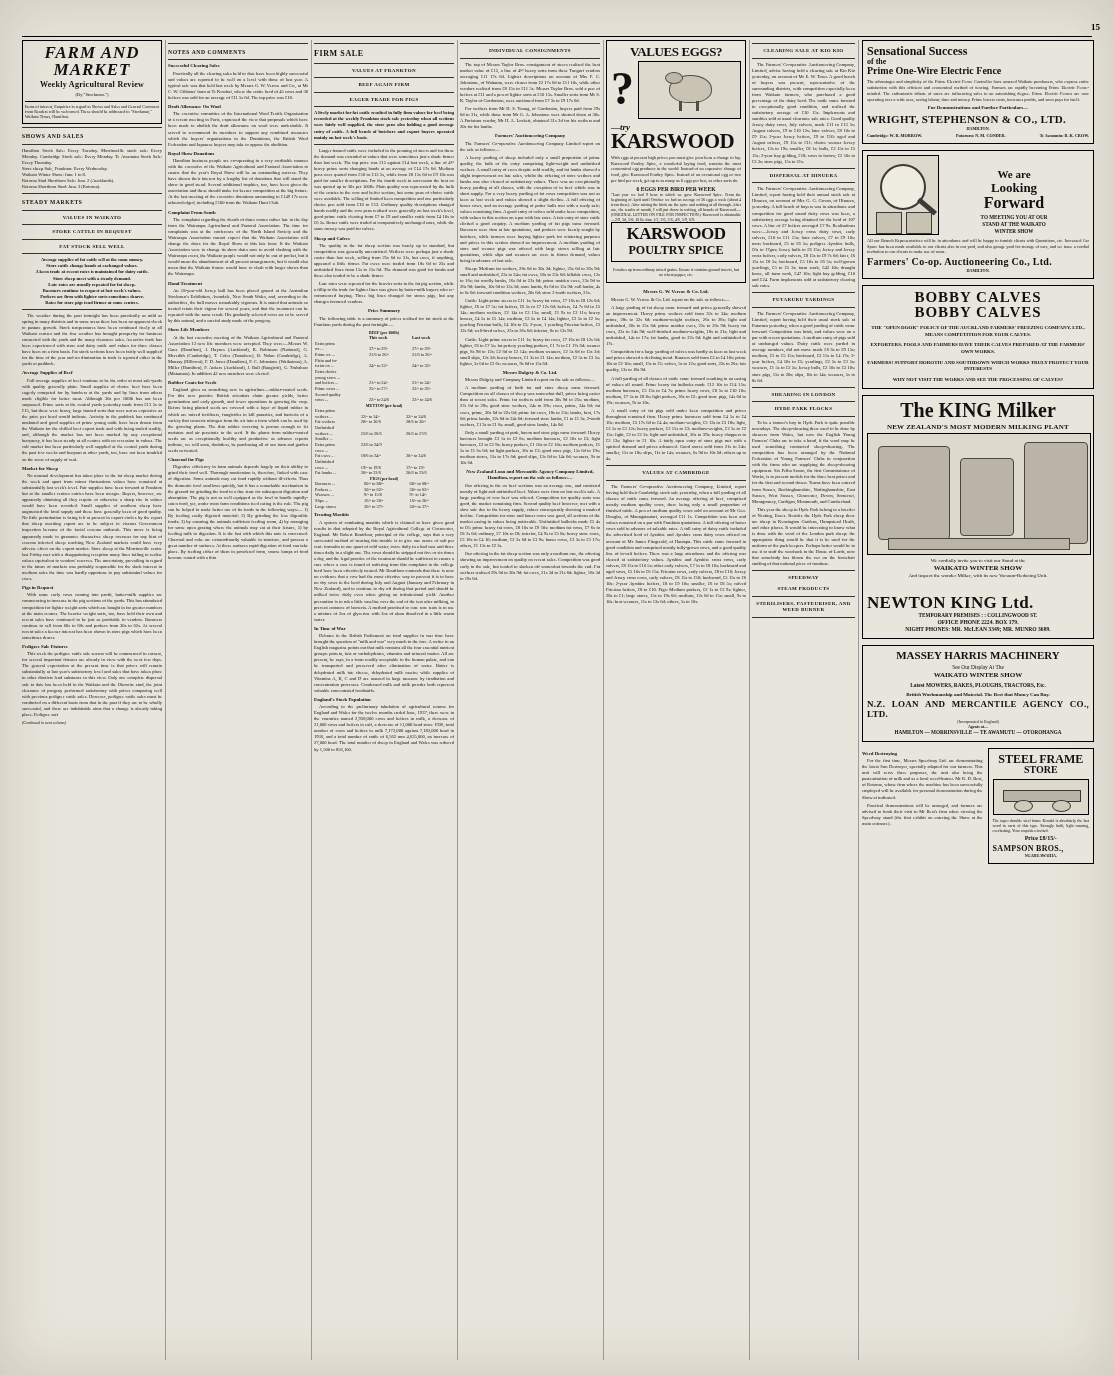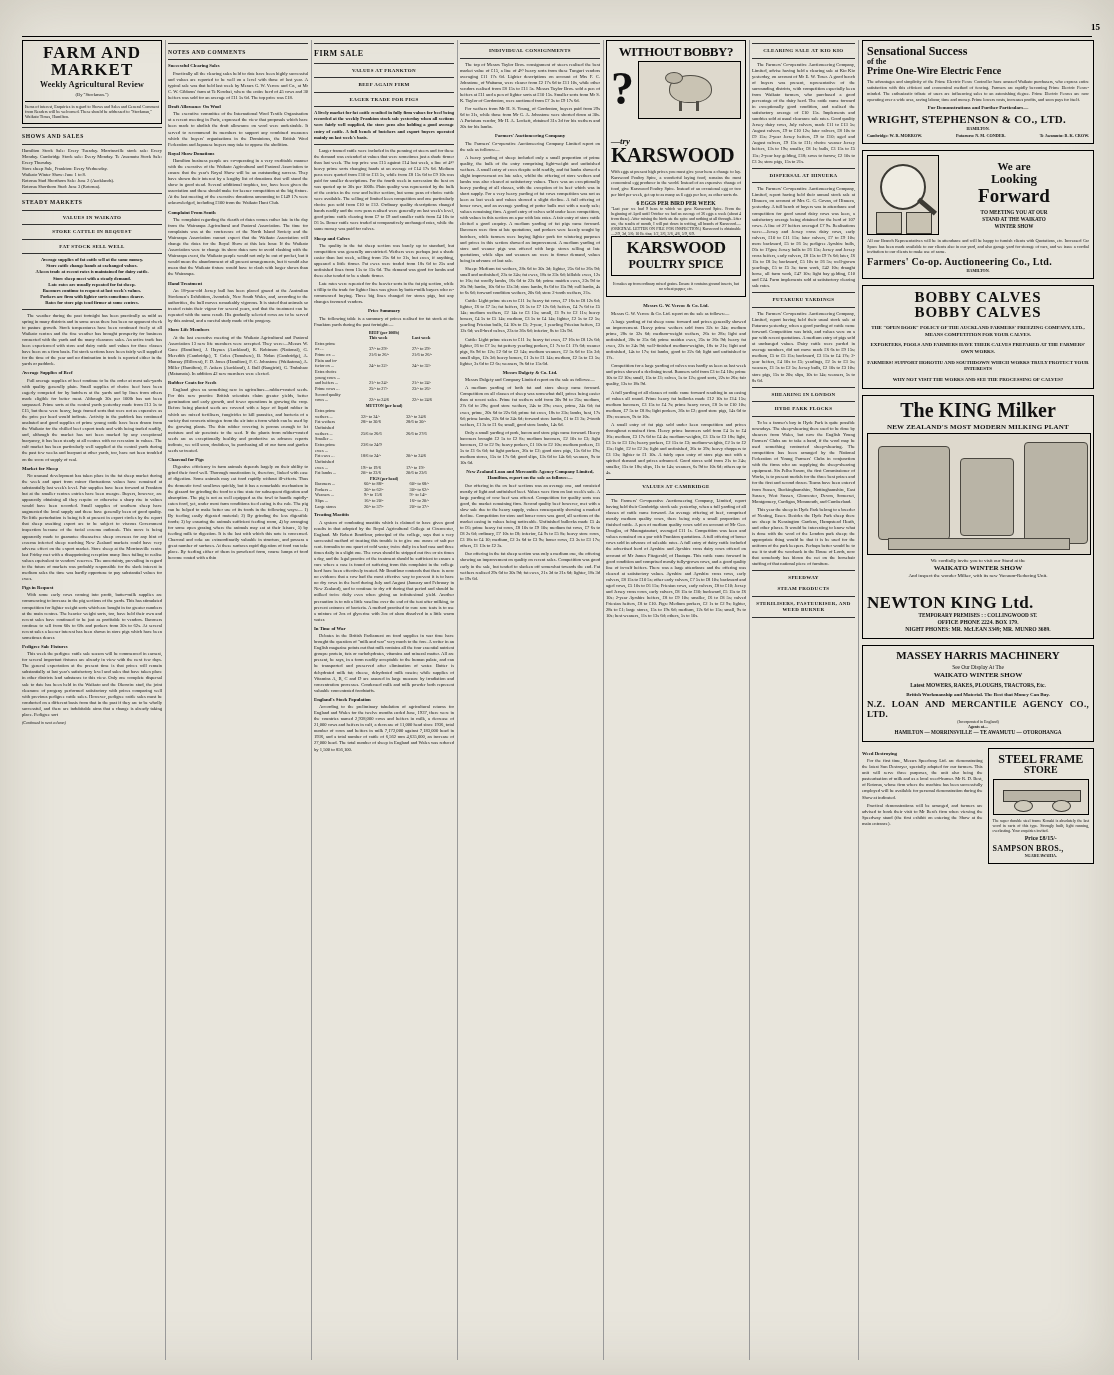--- a/index.html
+++ b/index.html
@@ -25,21 +25,21 @@
   .hdr2{font-weight:bold;text-align:center;font-size:5px;letter-spacing:.4px;
         margin:4px 0 2px;text-transform:uppercase;}
   .sub{font-weight:bold;font-size:4.8px;margin:3px 0 1px;}
   p{margin:0 0 2px;text-indent:5px;}
   .noind{text-indent:0;}
   .hline{border-top:1px solid #333;margin:3px 0;}
   .center{text-align:center;}
   
   .fmbox{border:1px solid #000;padding:3px 2px 4px;text-align:center;margin-bottom:3px;}
   .fmtitle{font-family:"Liberation Serif",serif;font-weight:bold;font-size:17px;
-           letter-spacing:1px;line-height:1;}
+           letter-spacing:1px;line-height:1;font-style:italic;}
   .fmsub{font-weight:bold;font-size:8px;margin-top:2px;letter-spacing:.3px;}
   .fmby{font-size:4.6px;margin-top:1px;}
   .fmnote{font-size:4.2px;text-align:left;margin-top:3px;line-height:1.25;
           border-top:1px solid #000;padding-top:2px;}
   
   .ad{border:1px solid #000;padding:4px 4px 5px;margin-bottom:6px;background:#e8e5dc;}
   .adbig{font-weight:bold;text-align:center;line-height:1.05;}
   .adtxt{font-size:4.4px;line-height:1.3;text-align:justify;margin-top:3px;}
   .adcent{text-align:center;}
   .karsbox{border:1px solid #000;padding:3px;margin-bottom:5px;text-align:center;}
@@ -352,31 +352,31 @@
       <p>Messrs Dalgety and Company Limited report on the sale as follows:—</p>
       <p>A medium yarding of both fat and store sheep came forward. Competition on all classes of sheep was somewhat dull, prices being easier than at recent sales. Prime fat wethers sold from 30s 9d to 25s; medium, 27s 6d to 29s; good store wethers, 24s to 29s; ewes, prime, 24s 6d; fat ewes, prime, 20s 6d to 22s 6d; prime fat ewes, 18s to 23s; lambs, best, 17s 6d; prime lambs, 22s 6d to 24s 6d; forward store lambs, £1 to £1 3s; 2-tooth wethers, £1 3s to £1 6s; small, good store lambs, 14s 6d.</p>
       <p>Only a small yarding of pork, bacon and store pigs came forward. Heavy baconers brought £2 5s to £2 8s; medium baconers, £2 10s to £3; light baconers, £2 to £2 9s; heavy porkers, £1 10s to £2 10s; medium porkers, £1 5s to £1 6s 6d; fat light porkers, 36s to £2; good store pigs, 15s 6d to 19s; medium stores, 15s to 17s 6d; good slips, 13s 6d to 14s 6d; weaners, 9s to 10s 6d.</p>
       <div class="sub center">New Zealand Loan and Mercantile Agency Company Limited, Hamilton, report on the sale as follows:—</div>
       <p>Our offering in the ox beef sections was an average one, and consisted mostly of light and unfinished beef. Values were firm on last week's sale. A large yarding of cow beef was offered. Competition for quality sorts was good, the market remaining firm. Second quality beef however, met with a slow sale due to the heavy supply, values consequently showing a marked decline. Competition for store and boner cows was good, all sections of the market easing in values being noticeable. Unfinished bullocks made £5 4s to £6; prime heavy fat cows, £8 10s to £9 10s; medium fat cows, £7 6s to £8 2s 6d; ordinary, £7 10s to £8; inferior, £4 9s to £5 8s; heavy store cows, £3 18s to £4 10; medium, £2 3s 6d to £3 9s; boner cows, £3 3s to £3 17s; others, £1 13s to £2 3s.</p>
       <p>Our offering in the fat sheep section was only a medium one, the offering showing an improvement on quality on recent sales. Competition was good early in the sale, but tended to slacken off somewhat towards the end. Fat wethers realised 29s 6d to 30s 9d; fat ewes, 21s 3d to 21s 6d; lighter, 18s 3d to 19s 6d.</p>
     </div>
 
     <div class="col c5">
       <div class="ad">
-        <div class="adbig" style="font-size:13px;letter-spacing:-.4px">WITHOUT BOBBY?</div>
+        <div class="adbig" style="font-size:13px;letter-spacing:-.4px">VALUES EGGS?</div>
         <div style="display:flex;align-items:center;gap:4px;margin-top:2px">
           <div class="qmark">?</div>
           <div class="sketch" style="flex:1;height:56px">
             <div style="position:absolute;left:30%;top:24%;width:40%;height:46%;border-radius:50% 50% 45% 45%;background:#c9c3b3;border:1px solid #514e46"></div>
             <div style="position:absolute;left:26%;top:18%;width:16%;height:18%;border-radius:50%;background:#bdb7a7;border:1px solid #514e46"></div>
             <div style="position:absolute;left:40%;top:70%;width:3%;height:18%;background:#514e46"></div>
             <div style="position:absolute;left:56%;top:70%;width:3%;height:18%;background:#514e46"></div>
           </div>
         </div>
-        <div class="adbig" style="font-size:9px;font-style:italic;text-align:left;margin-top:18px">—try</div>
+        <div class="adbig" style="font-size:9px;font-style:italic;text-align:left;margin-top:4px">—try</div>
         <div class="karstitle">KARSWOOD</div>
         <div class="adtxt">With eggs at present high prices you must give your hens a change to lay. Karswood Poultry Spice, a wonderful laying food, remains the most economical egg producer in the world. Instead of an expensive change of food, give Karswood Poultry Spice. Instead of an occasional egg or two per bird per week, get up to as many as 6 eggs per hen, as other sorts do.</div>
         <div class="adbig" style="font-size:5.6px;margin-top:3px">6 EGGS PER BIRD PER WEEK</div>
         <div class="tiny">"Last year we had 9 hens to which we gave Karswood Spice. From the beginning of April until October we had an average of 36 eggs a week (about 4 from these). After mixing the birds ate the spice and nothing at all through. After use, the results of month, I will put down in writing, all brands of Karswood.—(ORIGINAL LETTER ON FILE FOR INSPECTION.) Karswood is obtainable—2/9, 3d, 5/6; 10 lb. tins; 1/2, 2/6, 3/6, 4/6, 5/9, 6/9.</div>
         <div class="karsbox">
           <div class="karstitle" style="font-size:17px">KARSWOOD</div>
           <div class="karssm">POULTRY SPICE</div>
         </div>
         <div class="tiny center">It makes up from ordinary mixed grains. Ensure it contains ground insects, but no wheat pepper, etc.</div>
       </div>
@@ -432,31 +432,31 @@
         <div class="bigname" style="font-size:11px;margin-top:2px">WRIGHT, STEPHENSON &amp; CO., LTD.</div>
         <div class="adcent bold tiny">HAMILTON.</div>
         <div style="display:flex;justify-content:space-between;font-size:4.2px;font-weight:bold;margin-top:2px">
           <span>Cambridge:  W. R. MORROW.</span>
           <span>Putaruru:  N. M. CONDER.</span>
           <span>Te Awamutu:  B. K. CROW.</span>
         </div>
       </div>
 
       <div class="ad">
-        <div style="display:flex;align-items:center">
+        <div style="display:flex;align-items:flex-end">
           <div class="sketch" style="width:70px;height:78px">
             <div style="position:absolute;left:12px;top:8px;width:42px;height:42px;border:2px solid #3c3a34;border-radius:50%;background:#efece2"></div>
             <div style="position:absolute;left:48px;top:48px;width:22px;height:5px;background:#3c3a34;transform:rotate(40deg)"></div>
             <div style="position:absolute;left:8px;top:56px;width:24px;height:20px;background:#c8c2b2;border:1px solid #3c3a34"></div>
             <div style="position:absolute;left:38px;top:56px;width:24px;height:20px;background:#c8c2b2;border:1px solid #3c3a34"></div>
           </div>
           <div style="flex:1;text-align:center">
             <div class="adbig" style="font-size:11px">We are</div>
             <div class="adbig" style="font-size:13px">Looking</div>
-            <div class="adbig" style="font-size:19px">Forward</div>
+            <div class="adbig" style="font-size:16px">Forward</div>
             <div class="adcent bold" style="font-size:5.2px;margin-top:3px">TO MEETING YOU AT OUR</div>
             <div class="adcent bold" style="font-size:5.2px">STAND AT THE WAIKATO</div>
             <div class="adcent bold" style="font-size:5.2px">WINTER SHOW</div>
           </div>
         </div>
         <div class="adtxt">All our Branch Representatives will be in attendance and will be happy to furnish clients with Quotations, etc. Increased Car Space has been made available to our clients also in our yard, and also garage yard for storage of cars, and we issue a cordial invitation to our clients to make use of same.</div>
         <div class="bigname" style="font-size:10px;margin-top:2px">Farmers' Co-op. Auctioneering Co., Ltd.</div>
         <div class="adcent bold tiny">HAMILTON.</div>
       </div>
 

